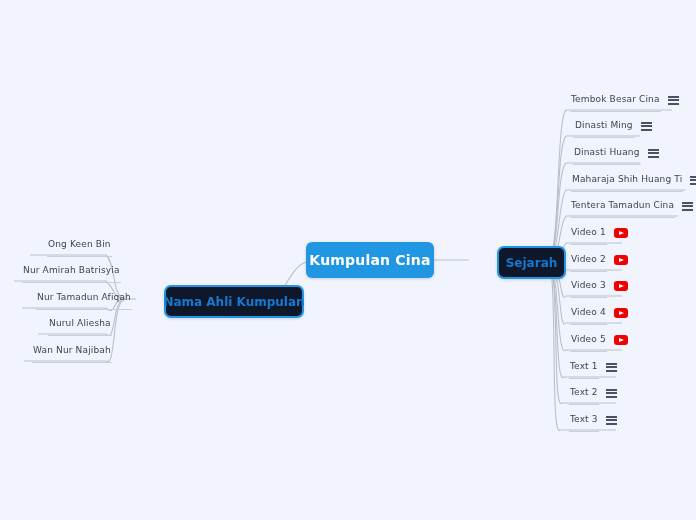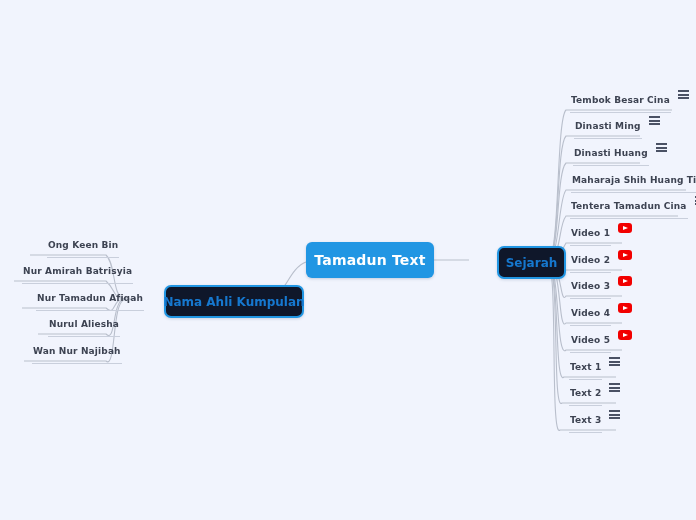--- a/index.html
+++ b/index.html
@@ -79,23 +79,22 @@
     top: 246px;
     width: 65px;
     height: 29px;
   }
 
   
   .leaf {
     position: absolute;
     height: 20px;
     display: flex;
-    align-items: flex-start;
+    align-items: center;
     white-space: nowrap;
-    font-weight: bold;
   }
   .leaf .leaf-label {
     font-size: 9px;
     color: #3d4352;
     letter-spacing: 0.15px;
     line-height: 20px;
     border-bottom: 1px solid #c9cfdc;
     padding: 0 1px 2px 1px;
   }
   .leaf.right-leaf {
@@ -179,21 +178,21 @@
       <path d="M136,299 L124,299"></path>
       <path d="M124,299 C112,296 116,264 106,255 L30,255"></path>
       <path d="M124,299 C112,297 116,290 106,281 L14,281"></path>
       <path d="M124,299 C112,299 116,317 106,308 L22,308"></path>
       <path d="M124,299 C112,301 116,344 106,334 L38,334"></path>
       <path d="M124,300 C112,303 116,370 106,361 L24,361"></path>
     </g>
   </svg>
 
   <div class="root-node">
-    <span class="root-label">Tamadun Text</span>
+    <span class="root-label">Kumpulan Cina</span>
   </div>
 
   <div class="branch-node" id="branch-nama">
     <span class="branch-label">Nama Ahli Kumpulan</span>
   </div>
 
   <div class="leaf left-leaf" style="left:47px; top:235px;">
     <span class="leaf-label">Ong Keen Bin</span>
   </div>
 

